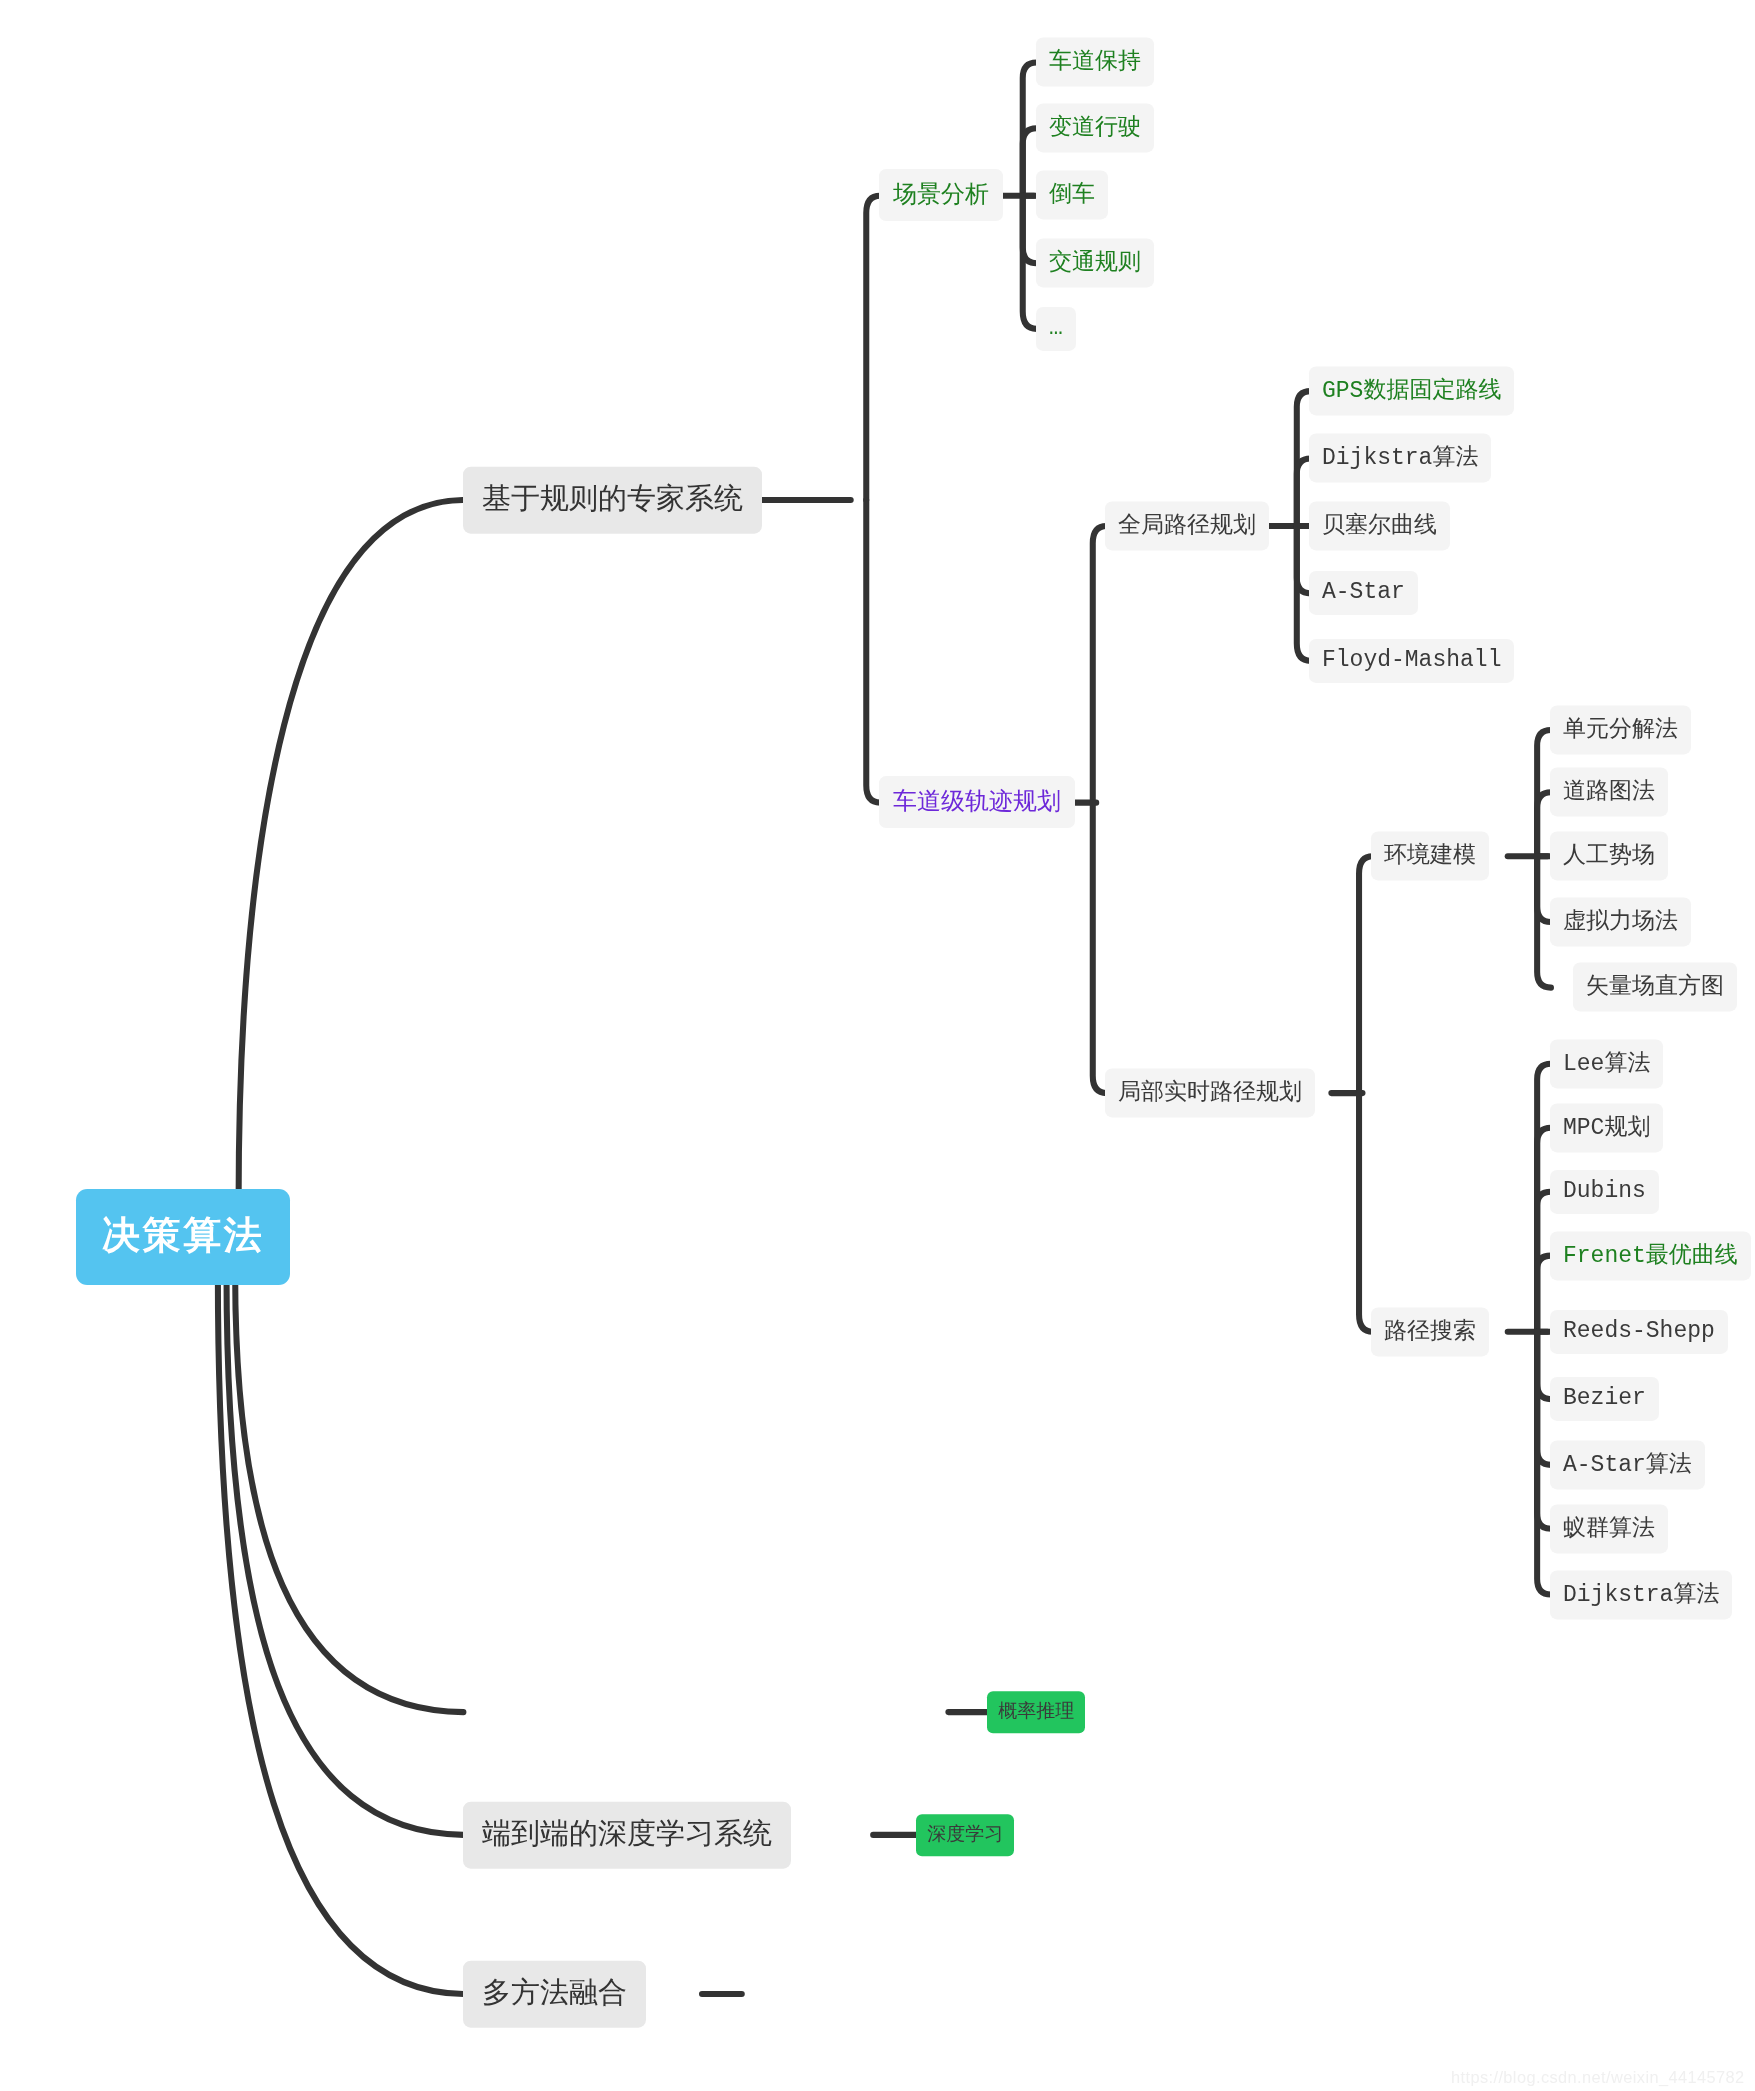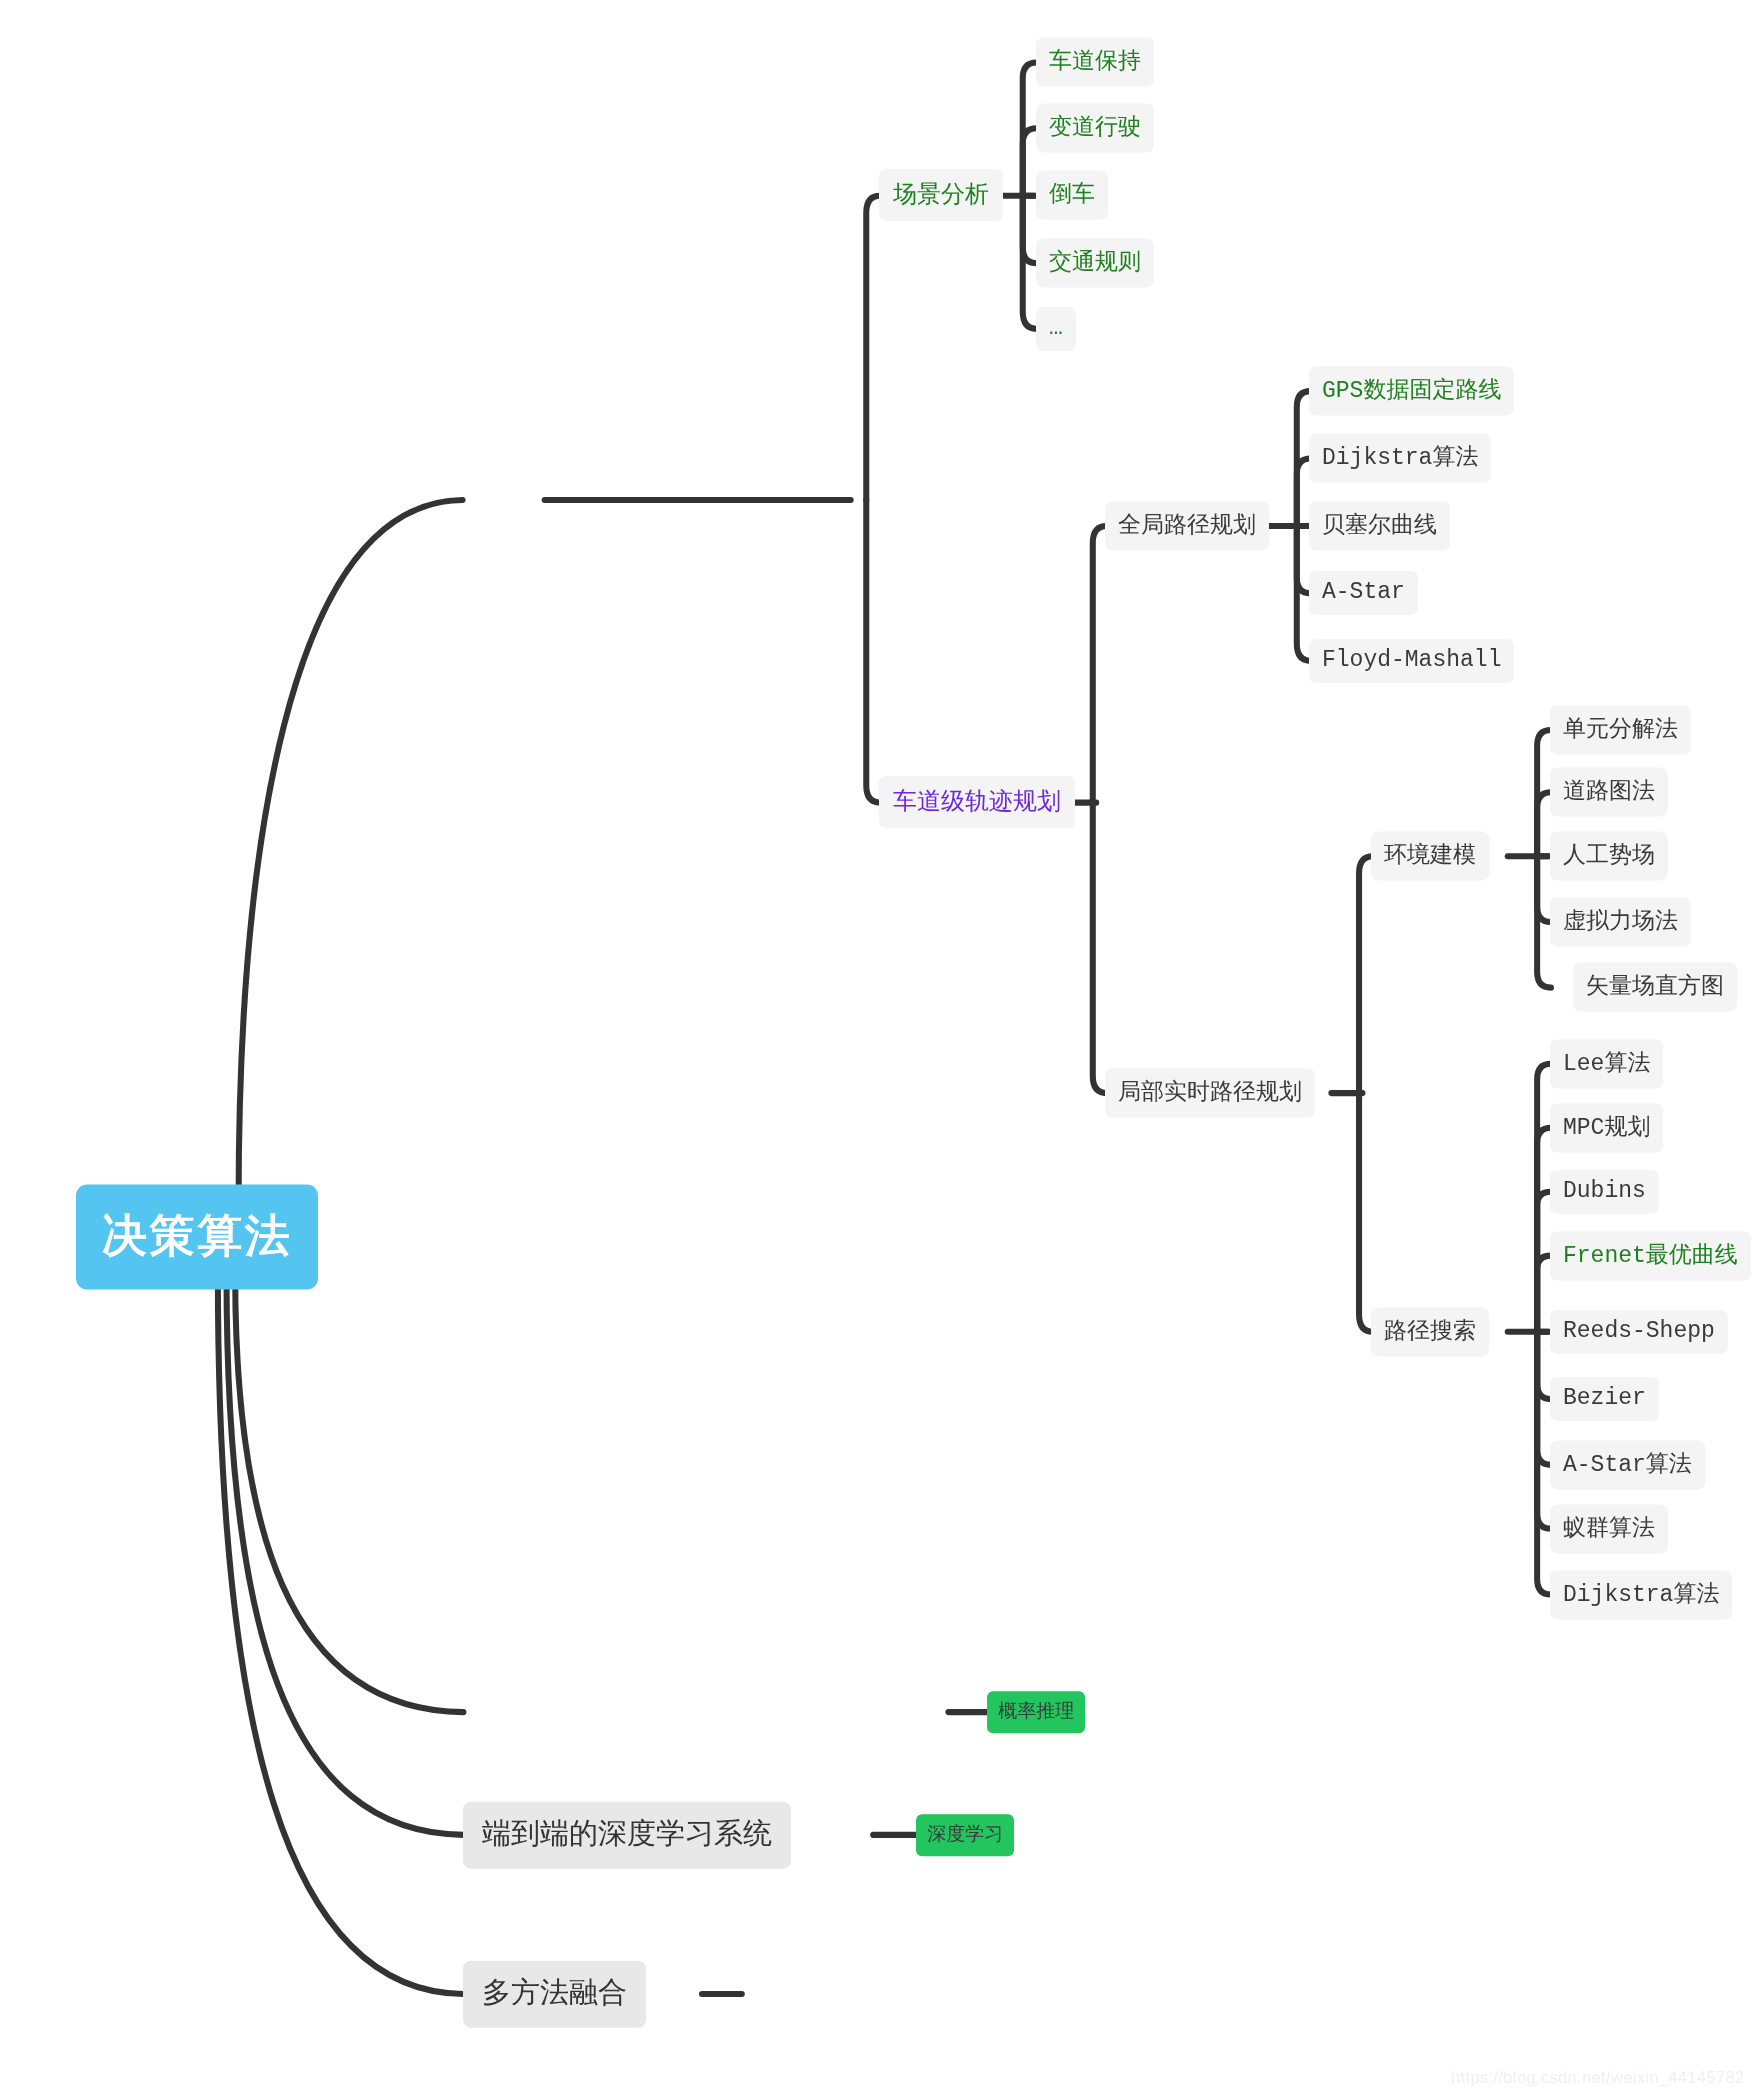--- a/index.html
+++ b/index.html
@@ -32,21 +32,21 @@
     box-sizing: border-box;
     display: flex;
     align-items: center;
     white-space: nowrap;
     transform: translateY(-50%);
   }
   .node-root {
     background: #54c4f0;
     color: #ffffff;
     font-weight: bold;
-    font-size: 45px;
+    font-size: 38px;
     border-radius: 11.2px;
     padding: 21px 26px 24px 26px;
     letter-spacing: 2.6px;
   }
   .node-l1 {
     background: #e8e8e8;
     color: #333333;
     font-size: 29px;
     border-radius: 7.8px;
     padding: 12px 19px 14.7px 19px;
@@ -147,20 +147,23 @@
       <path d="M 1097 1980 L 1143 1980"></path>
       <path d="M 1010 2122 L 1060 2122"></path>
       <path d="M 812 2306 L 858 2306"></path>
     </g>
   </svg>
 
   <div class="node node-root" style="left:76px; top:1237px;">
     <span>决策算法</span>
   </div>
 
+  <div class="node node-l1" style="left:463px; top:500px;">
+    <span>基于规则的专家系统</span>
+  </div>
 
   <div class="node node-l2 green" style="left:879px; top:195px;">
     <span>场景分析</span>
   </div>
 
   <div class="node node-l3 green" style="left:1036px; top:62px;">
     <span>车道保持</span>
   </div>
   <div class="node node-l3 green" style="left:1036px; top:128px;">
     <span>变道行驶</span>

